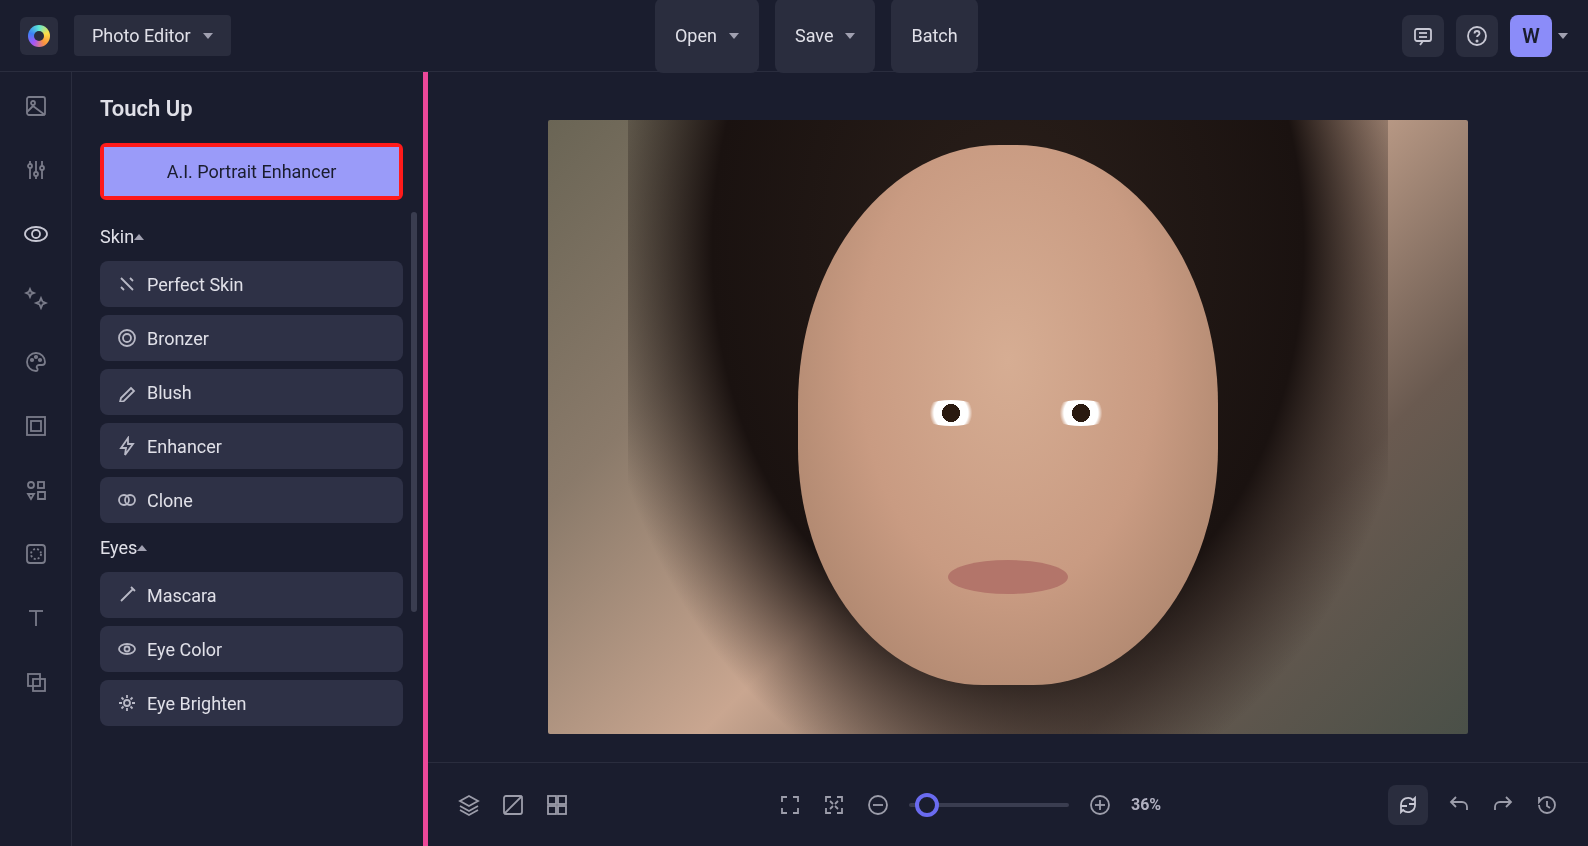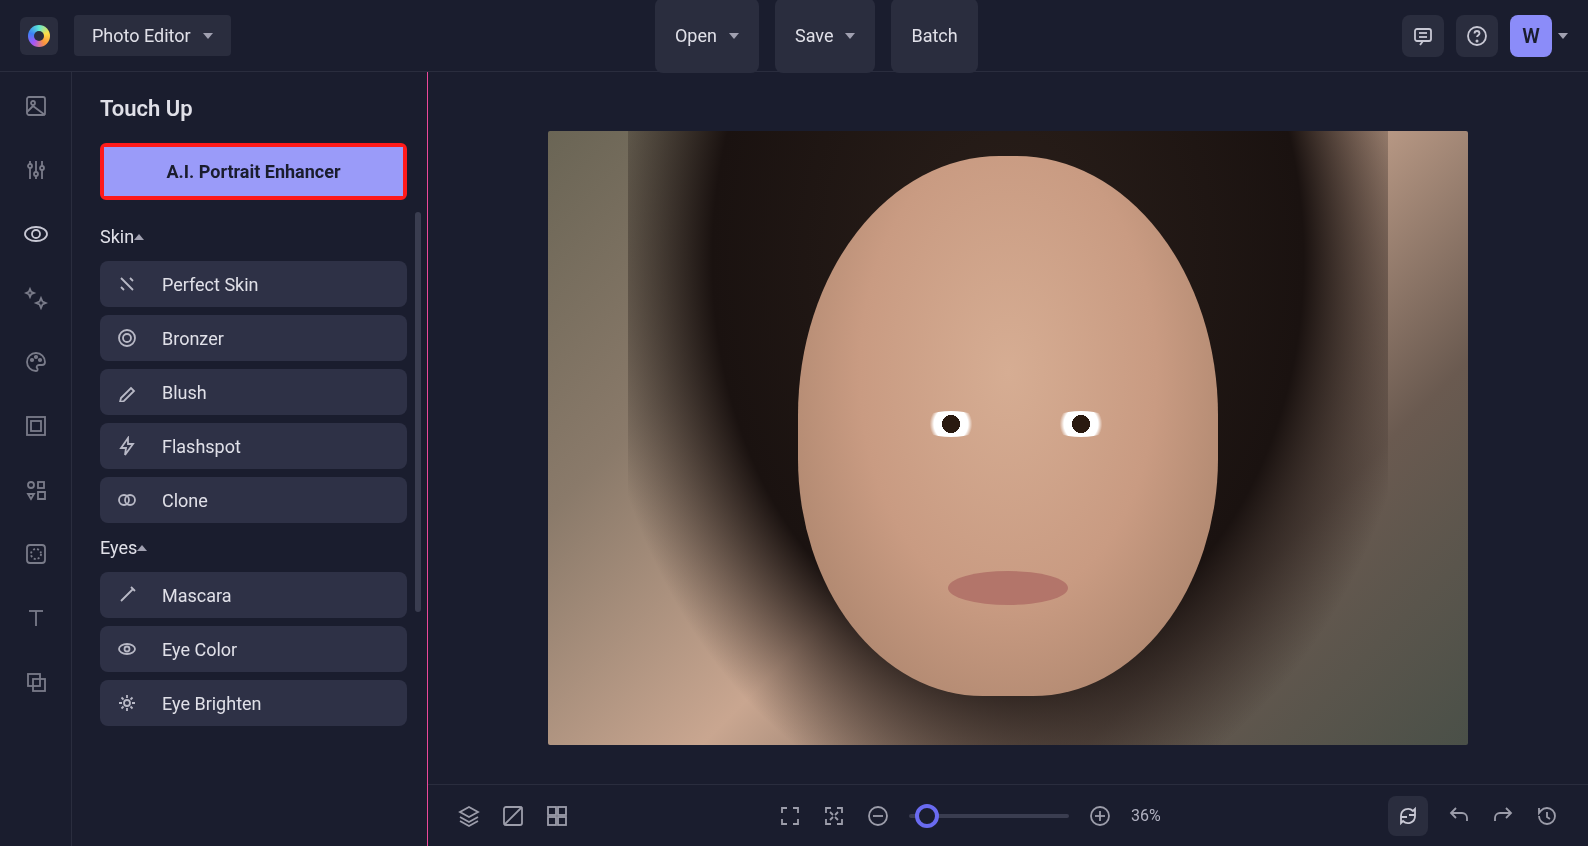--- a/index.html
+++ b/index.html
@@ -21,40 +21,40 @@
 
 
 .body { display:flex; height:774px; }
 
 
 .rail { width:72px; border-right:1px solid #2a2d3e; display:flex; flex-direction:column; align-items:center; padding-top:18px; gap:32px; }
 .rail-item { width:32px; height:32px; display:flex; align-items:center; justify-content:center; cursor:pointer; opacity:.55; }
 .rail-item.active{opacity:1;}
 
 
-.sidebar { width:356px; border-right:1px solid #ec4899; padding:24px 20px 0 28px; overflow-y:auto; position:relative; }
+.sidebar { width:356px; border-right:5px solid #ec4899; padding:24px 20px 0 28px; overflow-y:auto; position:relative; }
 .sidebar-title { font-size:22px; font-weight:600; margin-bottom:22px; }
 .ai-btn-wrap{ border:4px solid #ff1a1a; border-radius:6px; padding:0; margin-bottom:26px;}
-.ai-btn { width:100%; background:#9a9bf9; color:#1a1d2e; font-size:18px; font-weight:700; border:none; padding:14px 0; cursor:pointer; }
+.ai-btn { width:100%; background:#9a9bf9; color:#1a1d2e; font-size:18px; font-weight:400; border:none; padding:14px 0; cursor:pointer; }
 .section-head { display:flex; align-items:center; font-size:18px; margin:14px 0 14px; cursor:pointer; }
 .chev-up{ transform:rotate(180deg);}
-.tool-item { background:#2e3146; border-radius:8px; padding:12px 16px; display:flex; align-items:center; gap:24px; font-size:18px; margin-bottom:8px; cursor:pointer; }
+.tool-item { background:#2e3146; border-radius:8px; padding:12px 16px; display:flex; align-items:center; gap:9px; font-size:18px; margin-bottom:8px; cursor:pointer; }
 .tool-icon{width:22px;height:22px;display:flex;align-items:center;justify-content:center;opacity:.9;}
 .sb-scroll{position:absolute;top:140px;right:6px;width:6px;height:400px;background:#3a3d50;border-radius:3px;}
 
 
 .canvas-area{ flex:1; display:flex; flex-direction:column; }
 .canvas-viewport{ flex:1; display:flex; align-items:center; justify-content:center; padding:30px 40px 10px;}
 .image-placeholder{ width:920px; height:614px; background:linear-gradient(135deg,#6a6555 0%,#8a7a6a 25%,#c9a690 50%,#6a5a50 75%,#4a5048 100%); border-radius:2px; position:relative; overflow:hidden;}
 .face{position:absolute;left:50%;top:48%;transform:translate(-50%,-50%);width:420px;height:540px;background:radial-gradient(ellipse at 50% 40%,#d6ad93 0%,#c99b82 50%,#b08870 80%);border-radius:48% 48% 44% 44%;}
 .hair{position:absolute;left:50%;top:0;transform:translateX(-50%);width:760px;height:640px;background:radial-gradient(ellipse at 50% 20%,#2a1f1a 0%,#1a1210 55%,transparent 78%);}
 .eye-l,.eye-r{position:absolute;width:66px;height:26px;background:radial-gradient(circle at 50% 50%,#2a1a10 0%,#2a1a10 25%,#fff 26%,#fff 48%,transparent 60%);border-radius:50%;top:280px;}
 .eye-l{left:370px;} .eye-r{left:500px;}
 .lips{position:absolute;left:50%;top:440px;transform:translateX(-50%);width:120px;height:34px;background:#b3756a;border-radius:50%;}
-.toolbar{ height:62px; border-top:1px solid #2a2d3e; display:flex; align-items:center; padding:0 28px; gap:20px;}
+.toolbar{ height:84px; border-top:1px solid #2a2d3e; display:flex; align-items:center; padding:0 28px; gap:20px;font-weight:bold;}
 .tb-group{display:flex;align-items:center;gap:18px;}
 .tb-spacer{flex:1;}
 .tb-icon{width:26px;height:26px;display:flex;align-items:center;justify-content:center;cursor:pointer;opacity:.75;}
 .tb-icon.boxed{width:40px;height:40px;border-radius:8px;background:#2a2d3e;opacity:1;}
 .zoom-track{width:160px;height:4px;background:#3a3d50;border-radius:2px;position:relative;}
 .zoom-thumb{position:absolute;width:24px;height:24px;border:4px solid #6a6bf0;background:#1a1d2e;border-radius:50%;top:-10px;left:6px;}
 .zoom-label{font-size:16px;color:#b0b0c0;min-width:50px;}
 
 svg{stroke:#c8c8d4;stroke-width:1.8;fill:none;}
 .sidebar::-webkit-scrollbar{width:0;}
@@ -214,21 +214,21 @@
           </svg>
         </span>
         <span>Blush</span>
       </div>
     <div class="tool-item">
         <span class="tool-icon">
           <svg width="20" height="20">
             <path d="M11 2L4 12h5l-1 7 8-11h-5z"></path>
           </svg>
         </span>
-        <span>Flashspot</span>
+        <span>Enhancer</span>
       </div>
     <div class="tool-item">
         <span class="tool-icon">
           <svg width="20" height="20">
             <circle cx="7" cy="10" r="5"></circle>
             <circle cx="13" cy="10" r="5"></circle>
           </svg>
         </span>
         <span>Clone</span>
       </div>

